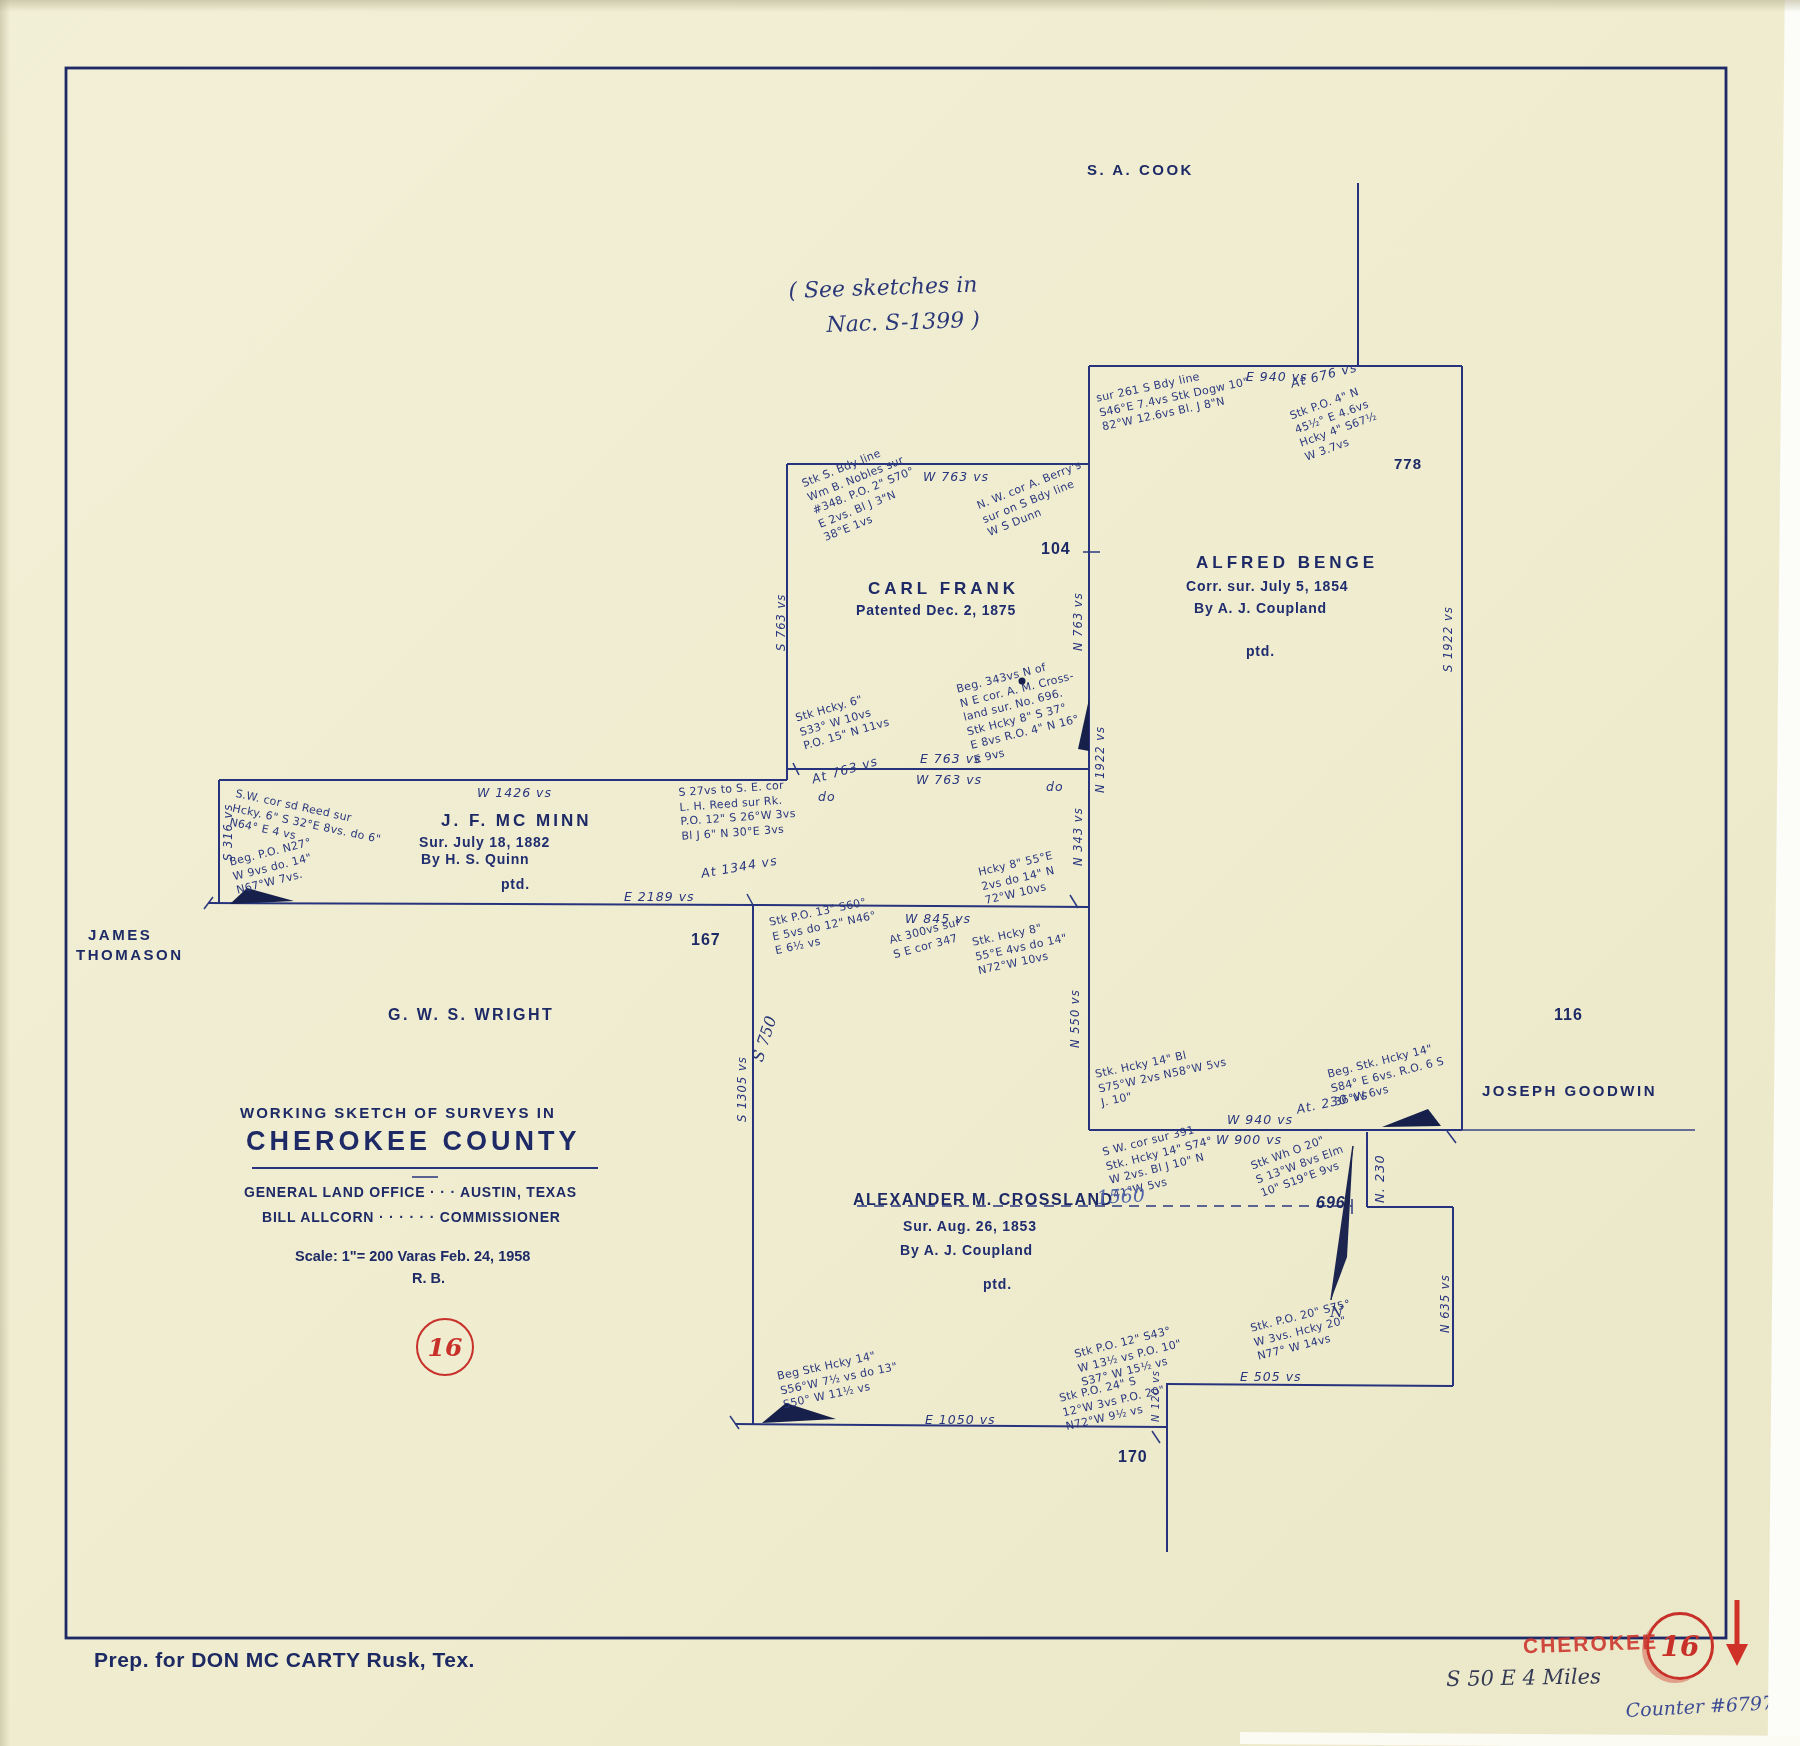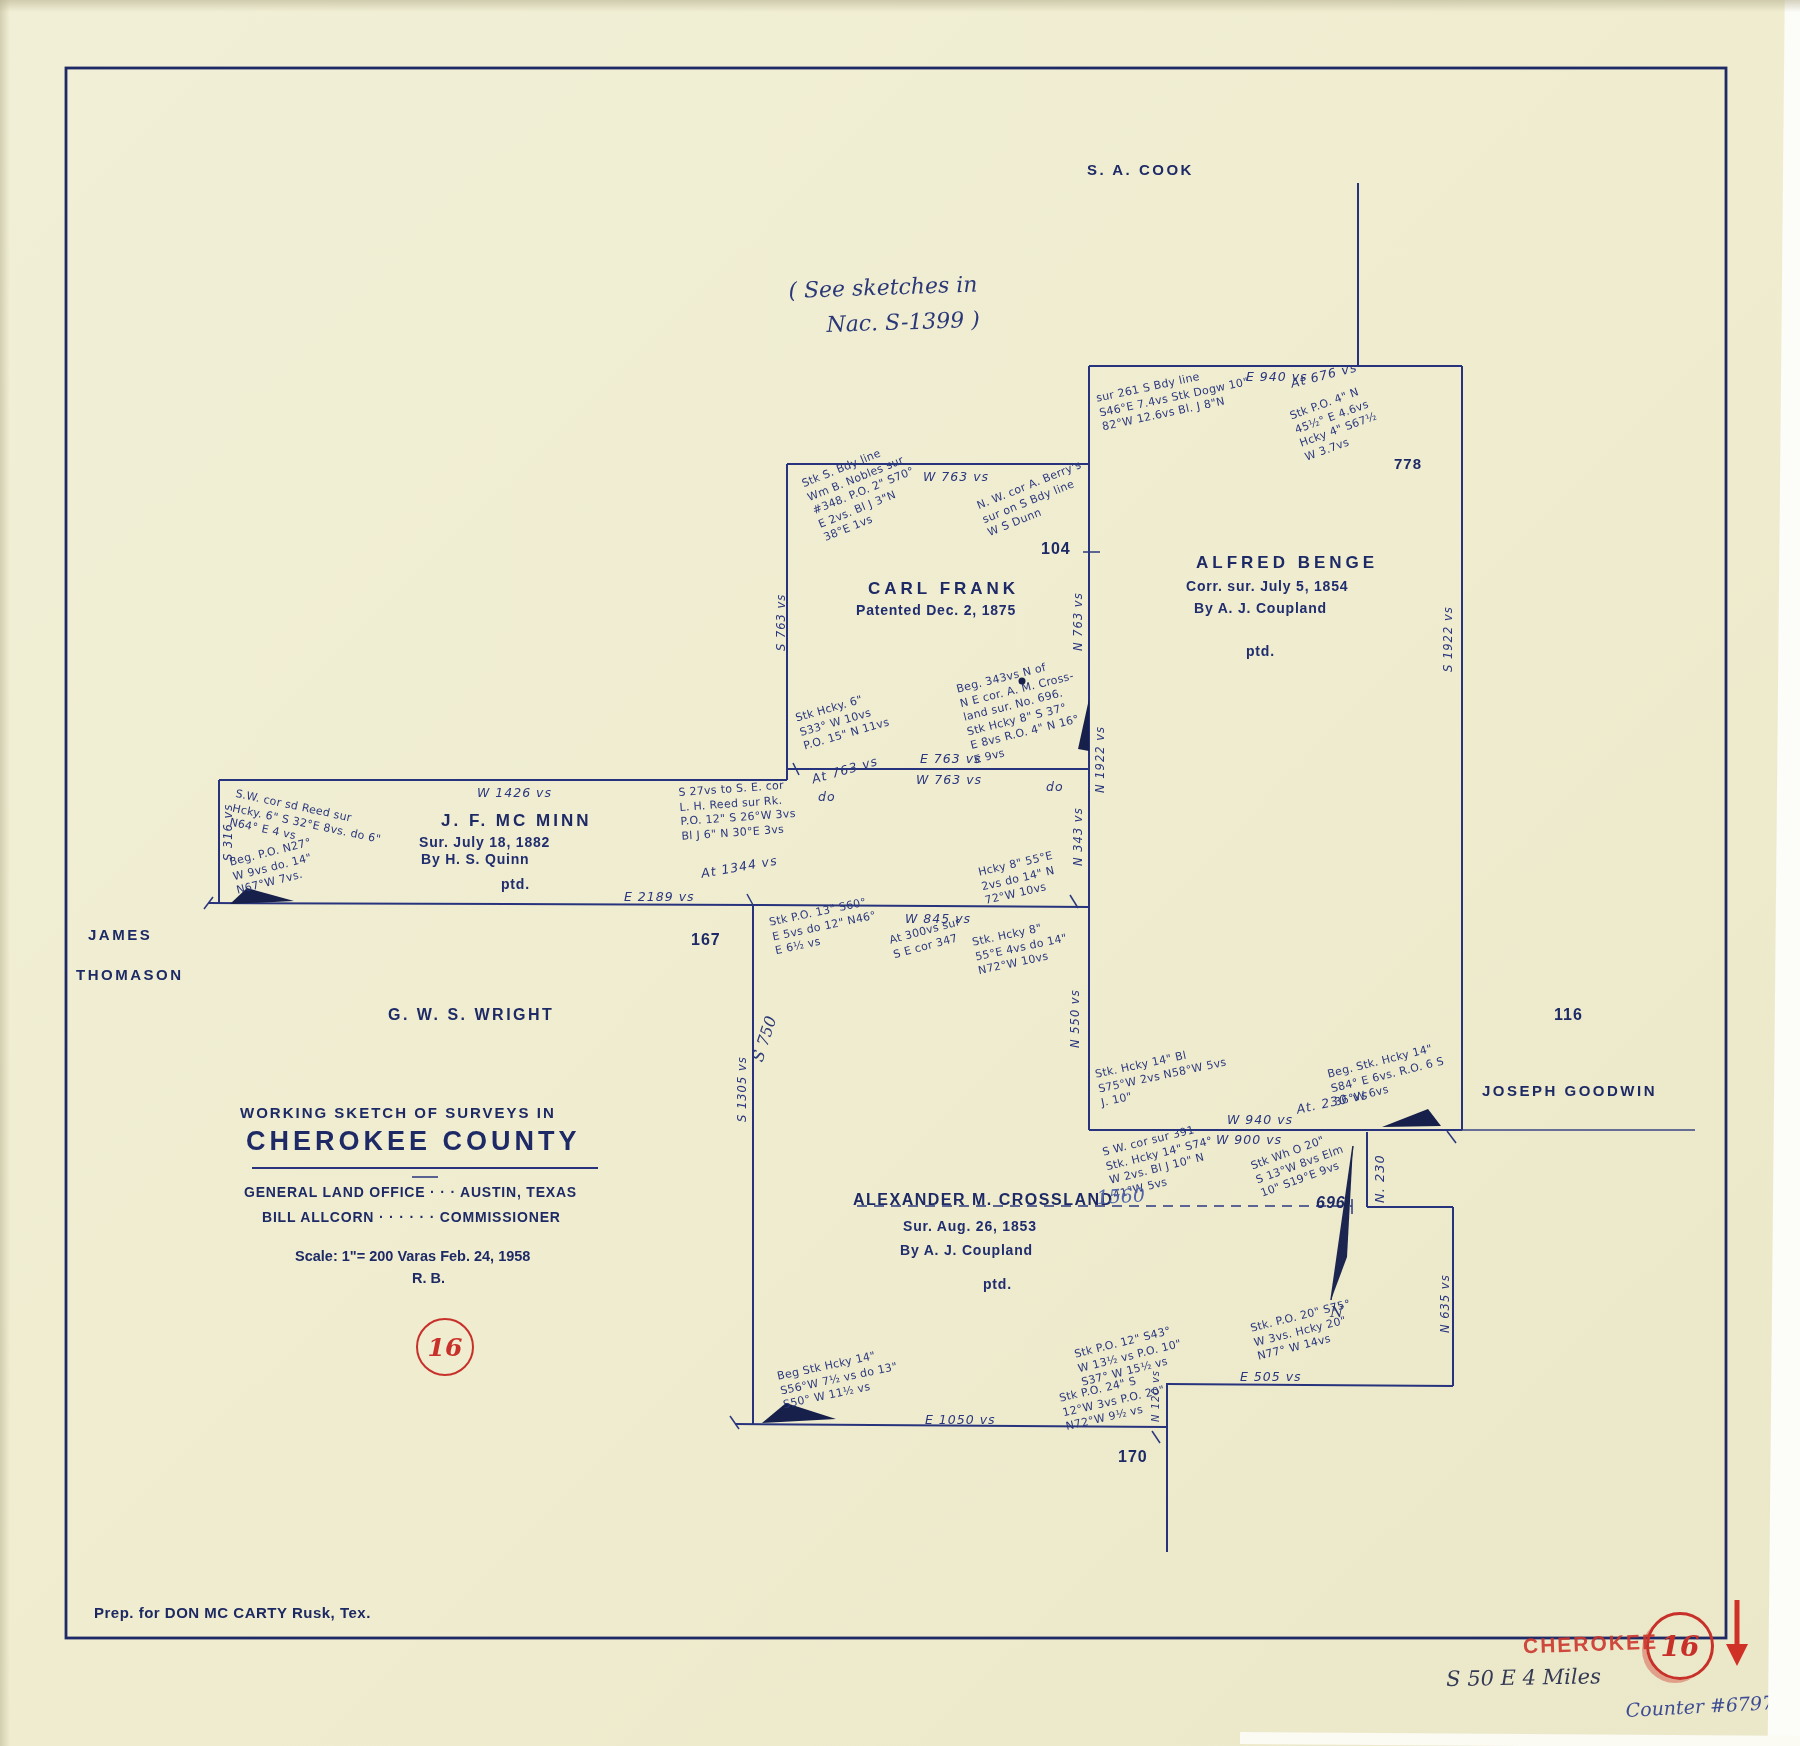--- a/index.html
+++ b/index.html
@@ -16,21 +16,21 @@
   #survey-svg{position:absolute;left:0;top:0;}
   
   .lb{position:absolute;transform-origin:0 0;color:#27347c;white-space:pre-line;}
   .o{font-weight:700;font-size:16px;letter-spacing:2.5px;color:#1e2a66;line-height:1.25;}
   .s{font-weight:600;font-size:14px;letter-spacing:.8px;color:#202d6e;}
   .n{font-weight:700;font-size:16px;letter-spacing:1px;color:#1e2a66;}
   .d{font-style:italic;font-size:12.5px;letter-spacing:1px;font-family:"DejaVu Sans",sans-serif;color:#2a377f;}
   .nt{font-size:11px;letter-spacing:.3px;line-height:1.32;font-family:"DejaVu Sans",sans-serif;color:#2b387f;}
   .v{font-style:italic;font-size:11.5px;letter-spacing:1px;font-family:"DejaVu Sans",sans-serif;color:#2a377f;}
   .sc{font-family:"DejaVu Serif",serif;font-style:italic;font-size:22px;color:#2b3878;}
-  .prep{font-size:15px;font-weight:600;letter-spacing:.5px;color:#1d2963;}
+  .prep{font-size:21px;font-weight:600;letter-spacing:.5px;color:#1d2963;margin-top:44px;}
   .sz10{font-size:10px;} .sz13{font-size:13px;} .sz15{font-size:15px;}
   .sz16{font-size:16px;} .sz17{font-size:17px;} .sz19{font-size:19px;} .sz21{font-size:21px;}
   .ls1{letter-spacing:1.5px;} .ls3{letter-spacing:3px;} .ls4{letter-spacing:4px;}
   .blue2{color:#5064aa;} .blue3{color:#3d4c93;} .ink{color:#353b54;}
   
   .tb{position:absolute;color:#1e2a66;font-weight:700;}
   #tb-line1{left:240px;top:1104px;font-size:15px;letter-spacing:2px;}
   #tb-county{left:246px;top:1126px;font-size:27px;letter-spacing:4px;}
   #tb-office{left:244px;top:1184px;font-size:14px;letter-spacing:.8px;font-weight:600;}
   #tb-comm{left:262px;top:1209px;font-size:14px;letter-spacing:.8px;font-weight:700;}
@@ -127,21 +127,21 @@
       <div class="lb d" style="left: 1240px; top: 1369px;">E 505 vs</div>
       <div class="lb d" style="left: 925px; top: 1412px;">E 1050 vs</div>
       <div class="lb n sz15" style="left: 1394px; top: 455px;">778</div>
       <div class="lb n" style="left: 1041px; top: 540px;">104</div>
       <div class="lb n" style="left: 691px; top: 931px;">167</div>
       <div class="lb n" style="left: 1554px; top: 1006px;">116</div>
       <div class="lb n" style="left: 1316px; top: 1194px; font-style: italic;">696</div>
       <div class="lb n" style="left: 1118px; top: 1448px;">170</div>
       <div class="lb o sz15" style="left: 1087px; top: 161px;">S. A. COOK</div>
       <div class="lb o sz15" style="left: 88px; top: 926px;">JAMES</div>
-      <div class="lb o sz15" style="left: 76px; top: 946px; margin-top: 20px;">THOMASON</div>
+      <div class="lb o sz15" style="left: 76px; top: 946px;">THOMASON</div>
       <div class="lb o" style="left: 388px; top: 1005px;">G. W. S. WRIGHT</div>
       <div class="lb o sz15" style="left: 1482px; top: 1082px;">JOSEPH GOODWIN</div>
       <div class="lb o sz17 ls4" style="left: 868px; top: 578px;">CARL FRANK</div>
       <div class="lb o sz17 ls4" style="left: 1196px; top: 552px;">ALFRED BENGE</div>
       <div class="lb o sz17 ls3" style="left: 441px; top: 810px;">J. F. MC MINN</div>
       <div class="lb o ls1" style="left: 853px; top: 1190px;">ALEXANDER M. CROSSLAND</div>
       <div class="lb s" style="left: 856px; top: 602px;">Patented Dec. 2, 1875</div>
       <div class="lb s" style="left: 1186px; top: 578px;">Corr. sur. July 5, 1854</div>
       <div class="lb s" style="left: 1194px; top: 600px;">By A. J. Coupland</div>
       <div class="lb s" style="left: 1246px; top: 643px;">ptd.</div>

